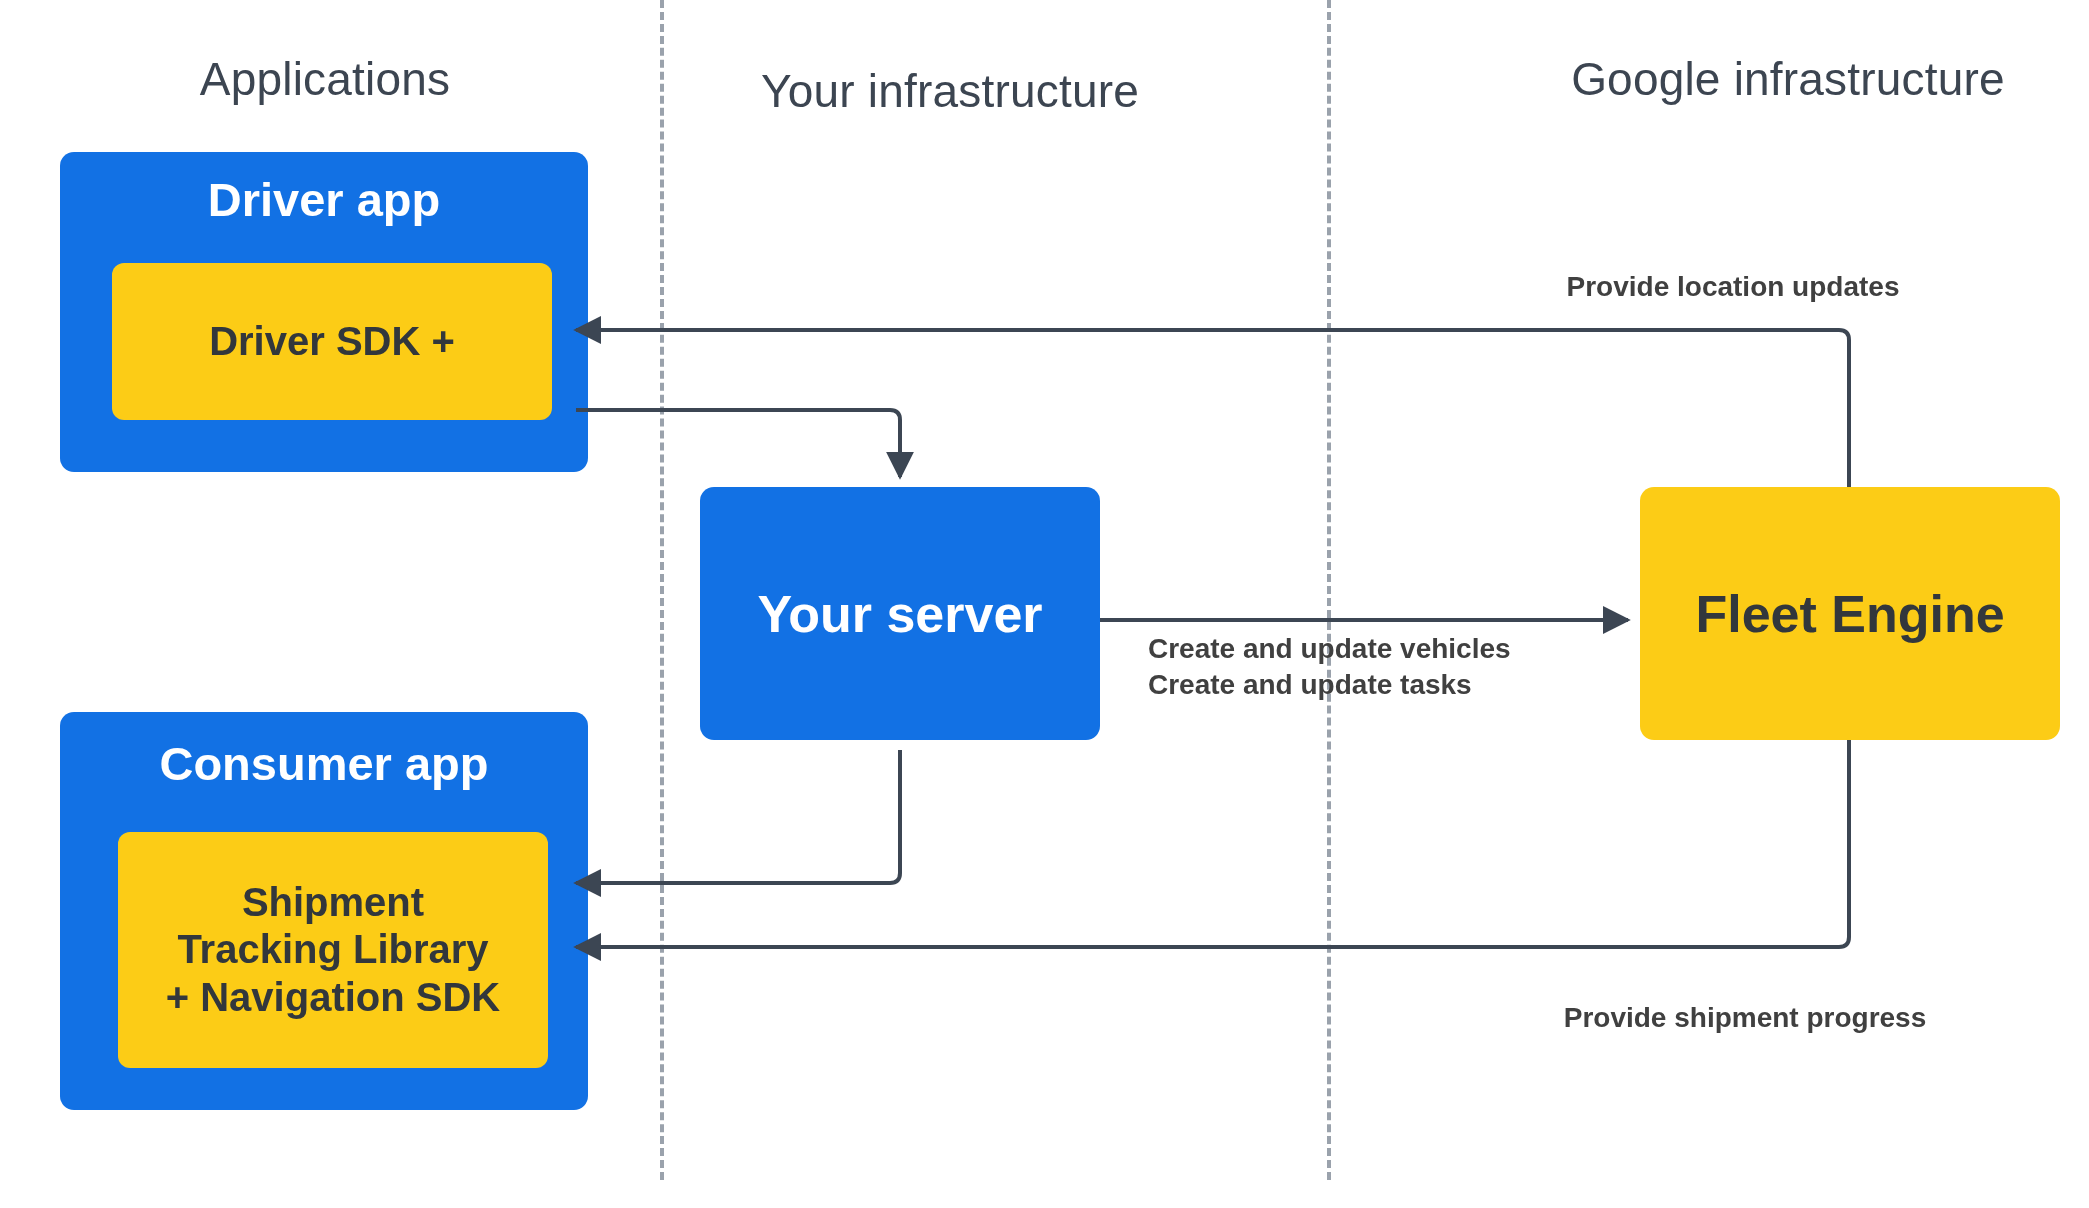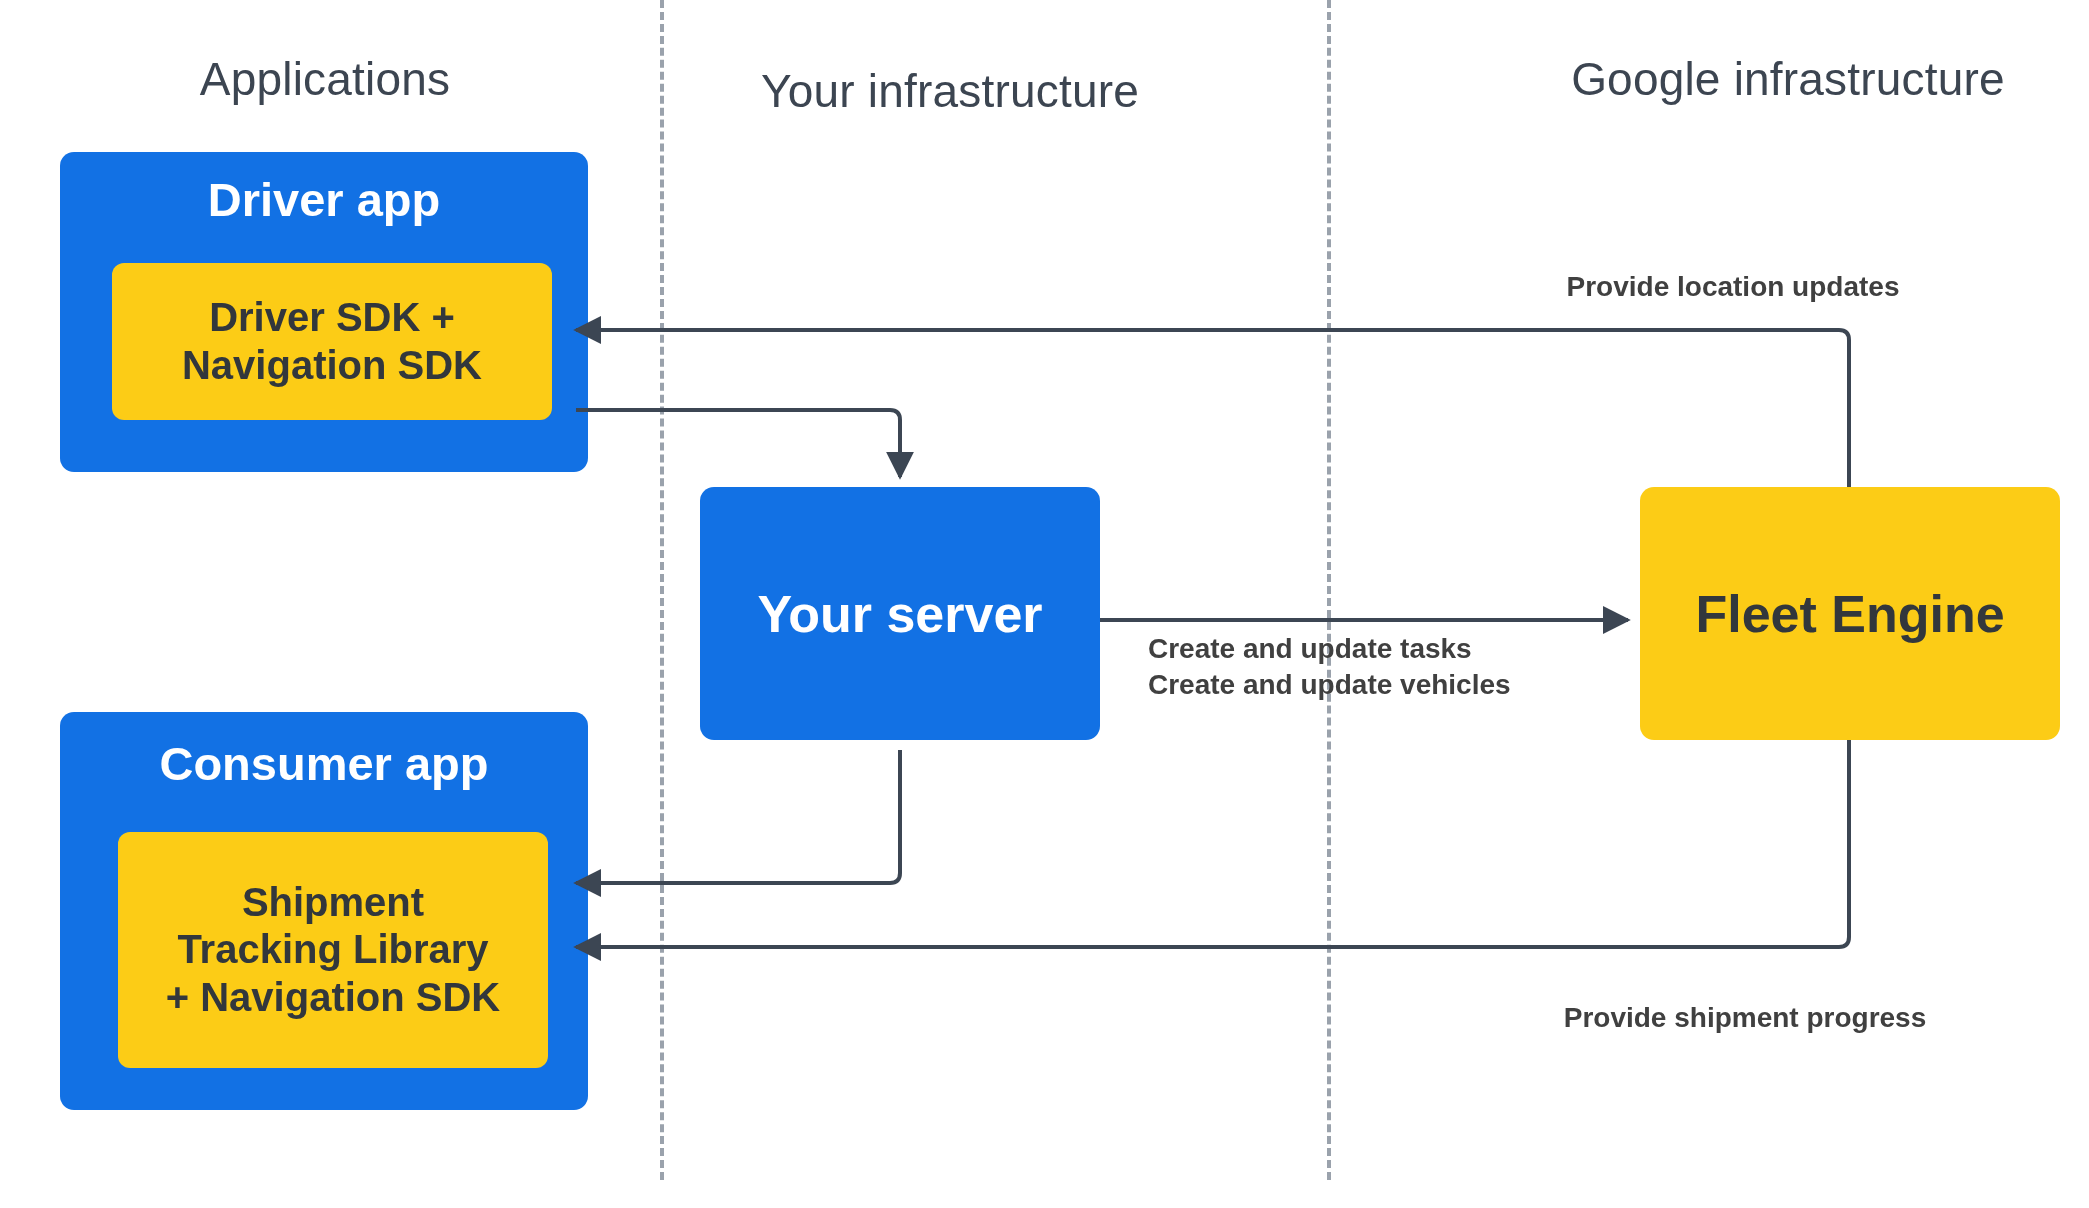--- a/index.html
+++ b/index.html
@@ -123,21 +123,20 @@
 
   <div class="divider" style="left:660px;"></div>
   <div class="divider" style="left:1327px;"></div>
 
   <div class="box box-blue" style="left:60px; top:152px; width:528px; height:320px; padding-top:22px;">
     <div class="app-title">Driver app</div>
   </div>
   <div class="sdk-box" style="left:112px; top:263px; width:440px; height:157px;">
     <div class="sdk-text">
       <div>Driver SDK +</div>
-      <div>Navigation SDK</div>
     </div>
   </div>
 
   <div class="box box-blue" style="left:60px; top:712px; width:528px; height:398px; padding-top:26px;">
     <div class="app-title">Consumer app</div>
   </div>
   <div class="sdk-box" style="left:118px; top:832px; width:430px; height:236px;">
     <div class="sdk-text">
       <div>Shipment</div>
       <div>Tracking Library</div>
@@ -151,22 +150,22 @@
 
   <div class="box box-yellow center-box" style="left:1640px; top:487px; width:420px; height:253px; justify-content:center;">
     <div class="engine-title">Fleet Engine</div>
   </div>
 
   <div class="edge-label center" style="left:1733px; top:269px;">
     <div>Provide location updates</div>
   </div>
 
   <div class="edge-label" style="left:1148px; top:631px;">
+    <div>Create and update vehicles</div>
     <div>Create and update tasks</div>
-    <div>Create and update vehicles</div>
   </div>
 
   <div class="edge-label center" style="left:1745px; top:1000px;">
     <div>Provide shipment progress</div>
   </div>
 
   <svg id="arrows" viewBox="0 0 2089 1208">
     <defs>
       <marker id="ah-left" viewBox="0 0 10 10" refX="9" refY="5" markerWidth="7" markerHeight="7" orient="auto-start-reverse">
         <path d="M 0 0 L 10 5 L 0 10 z" fill="#3c4653"></path>

